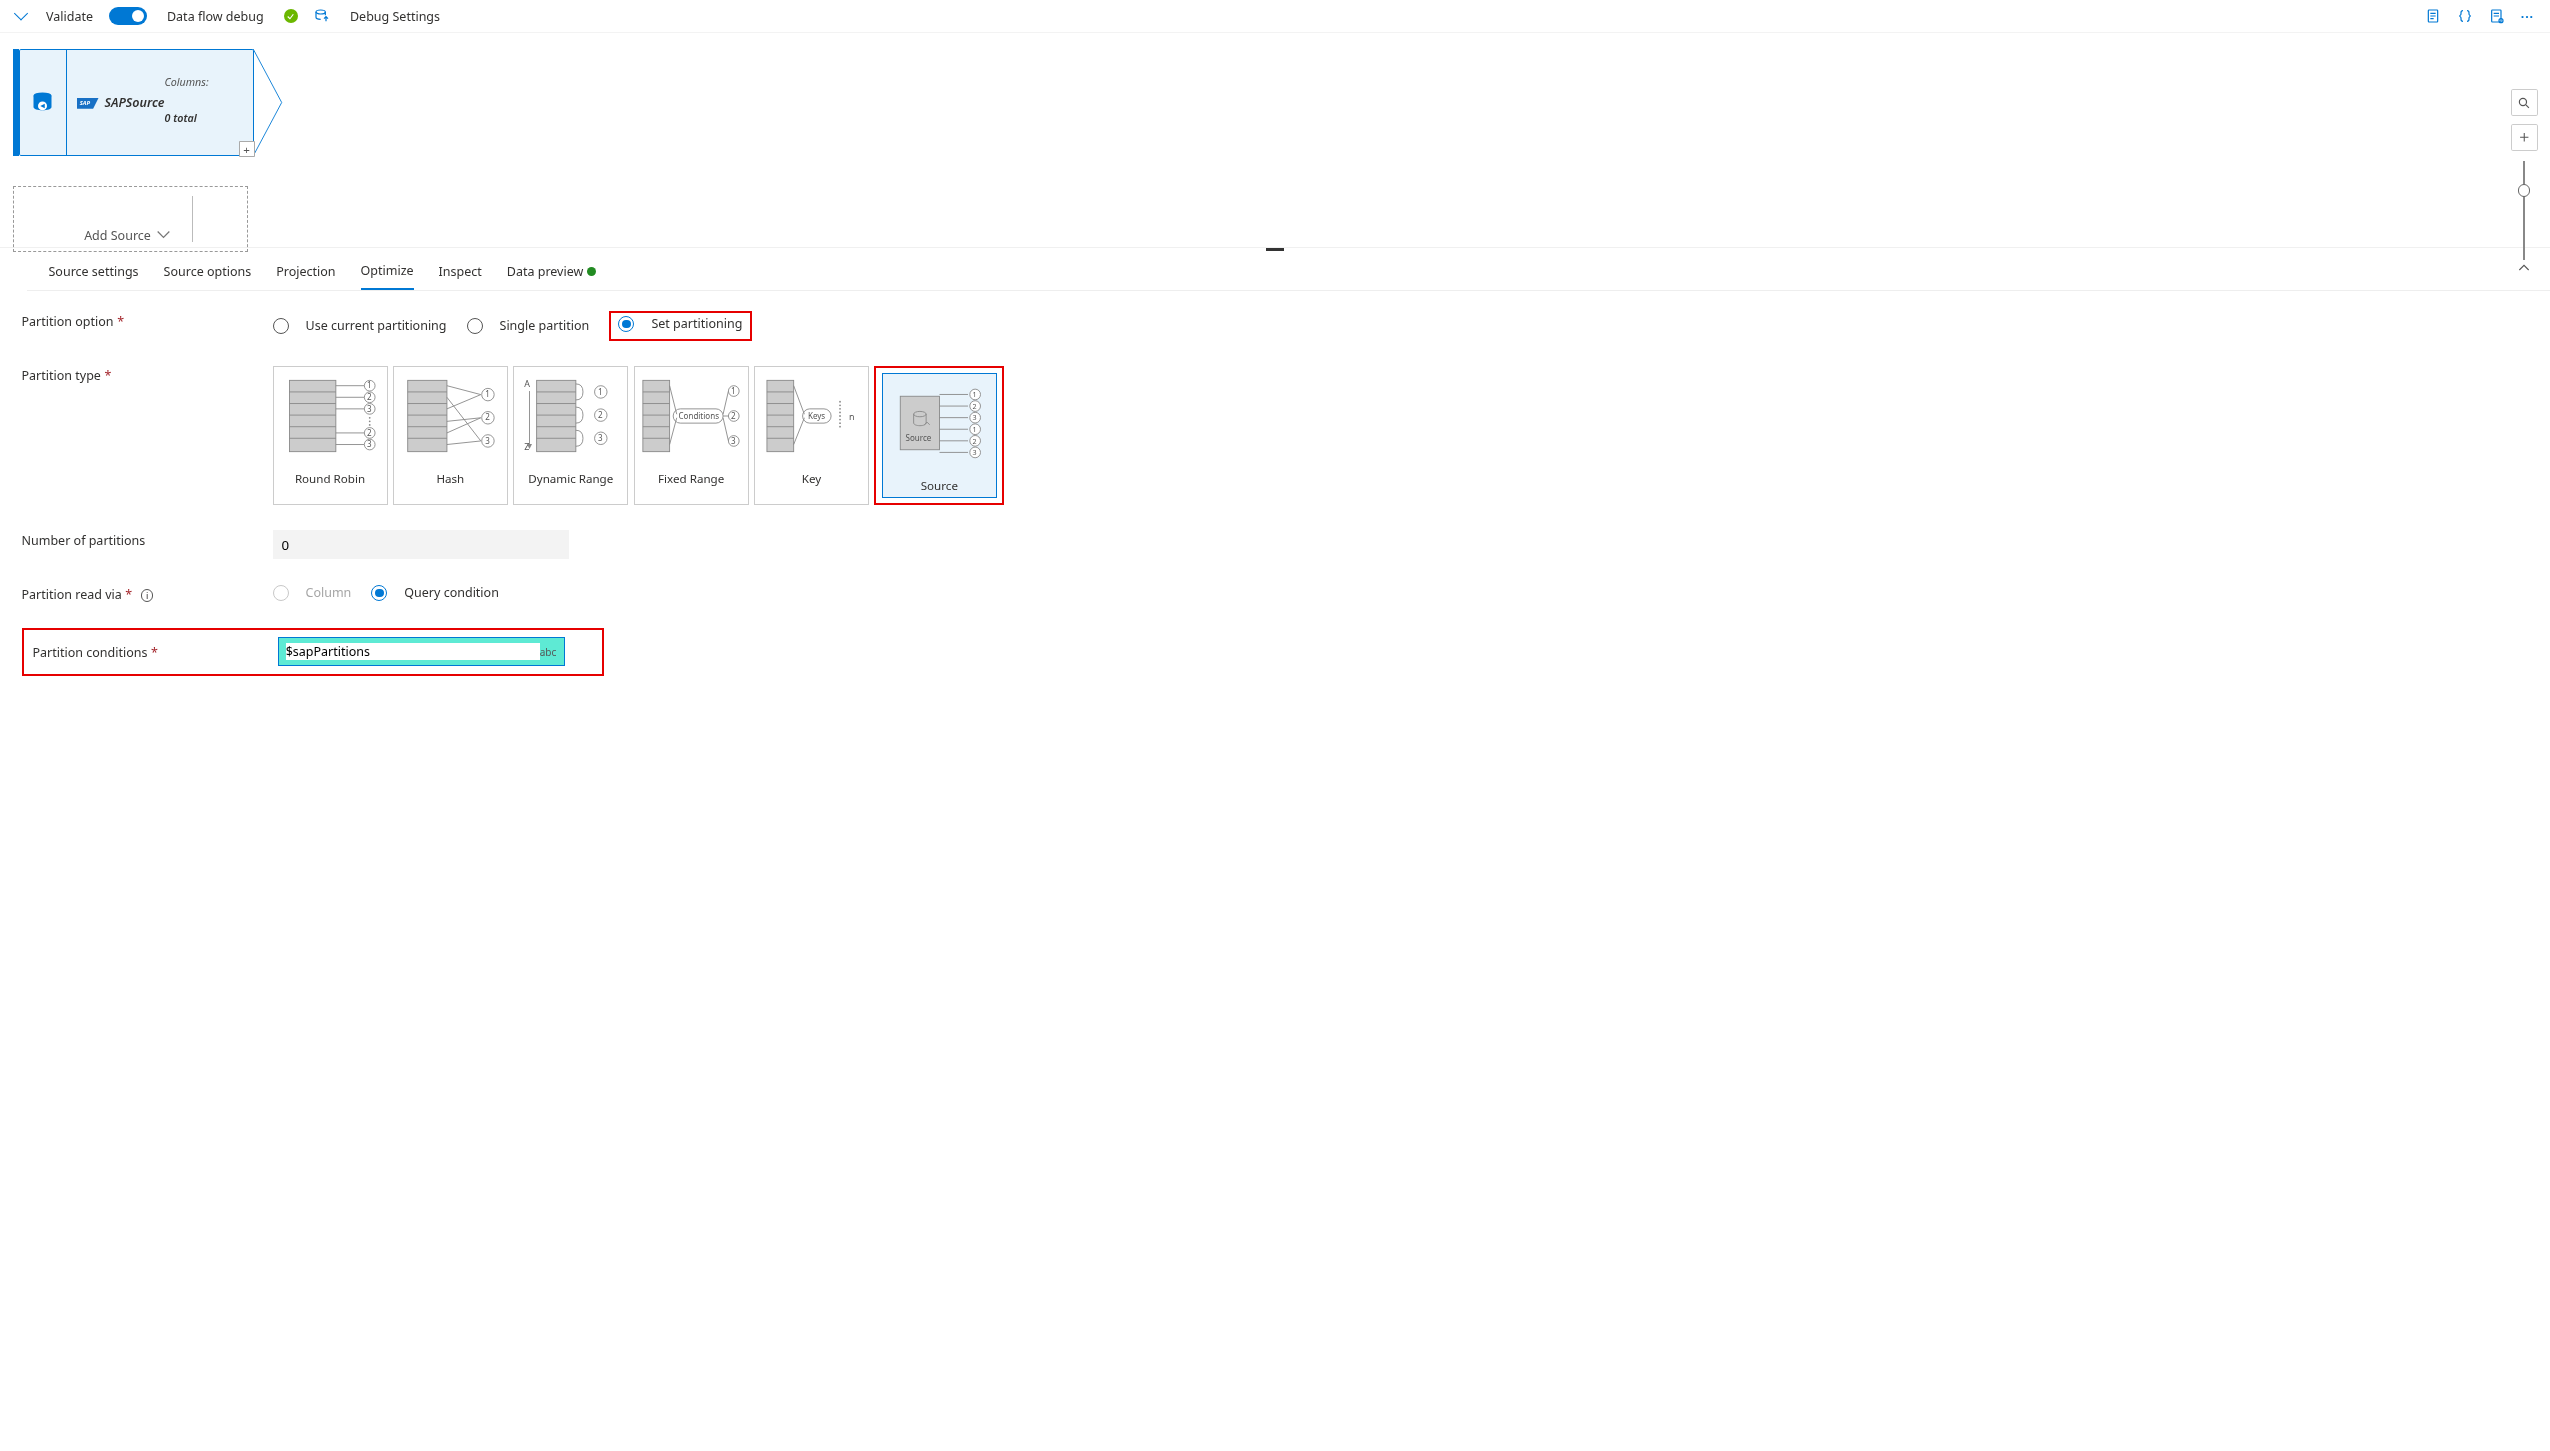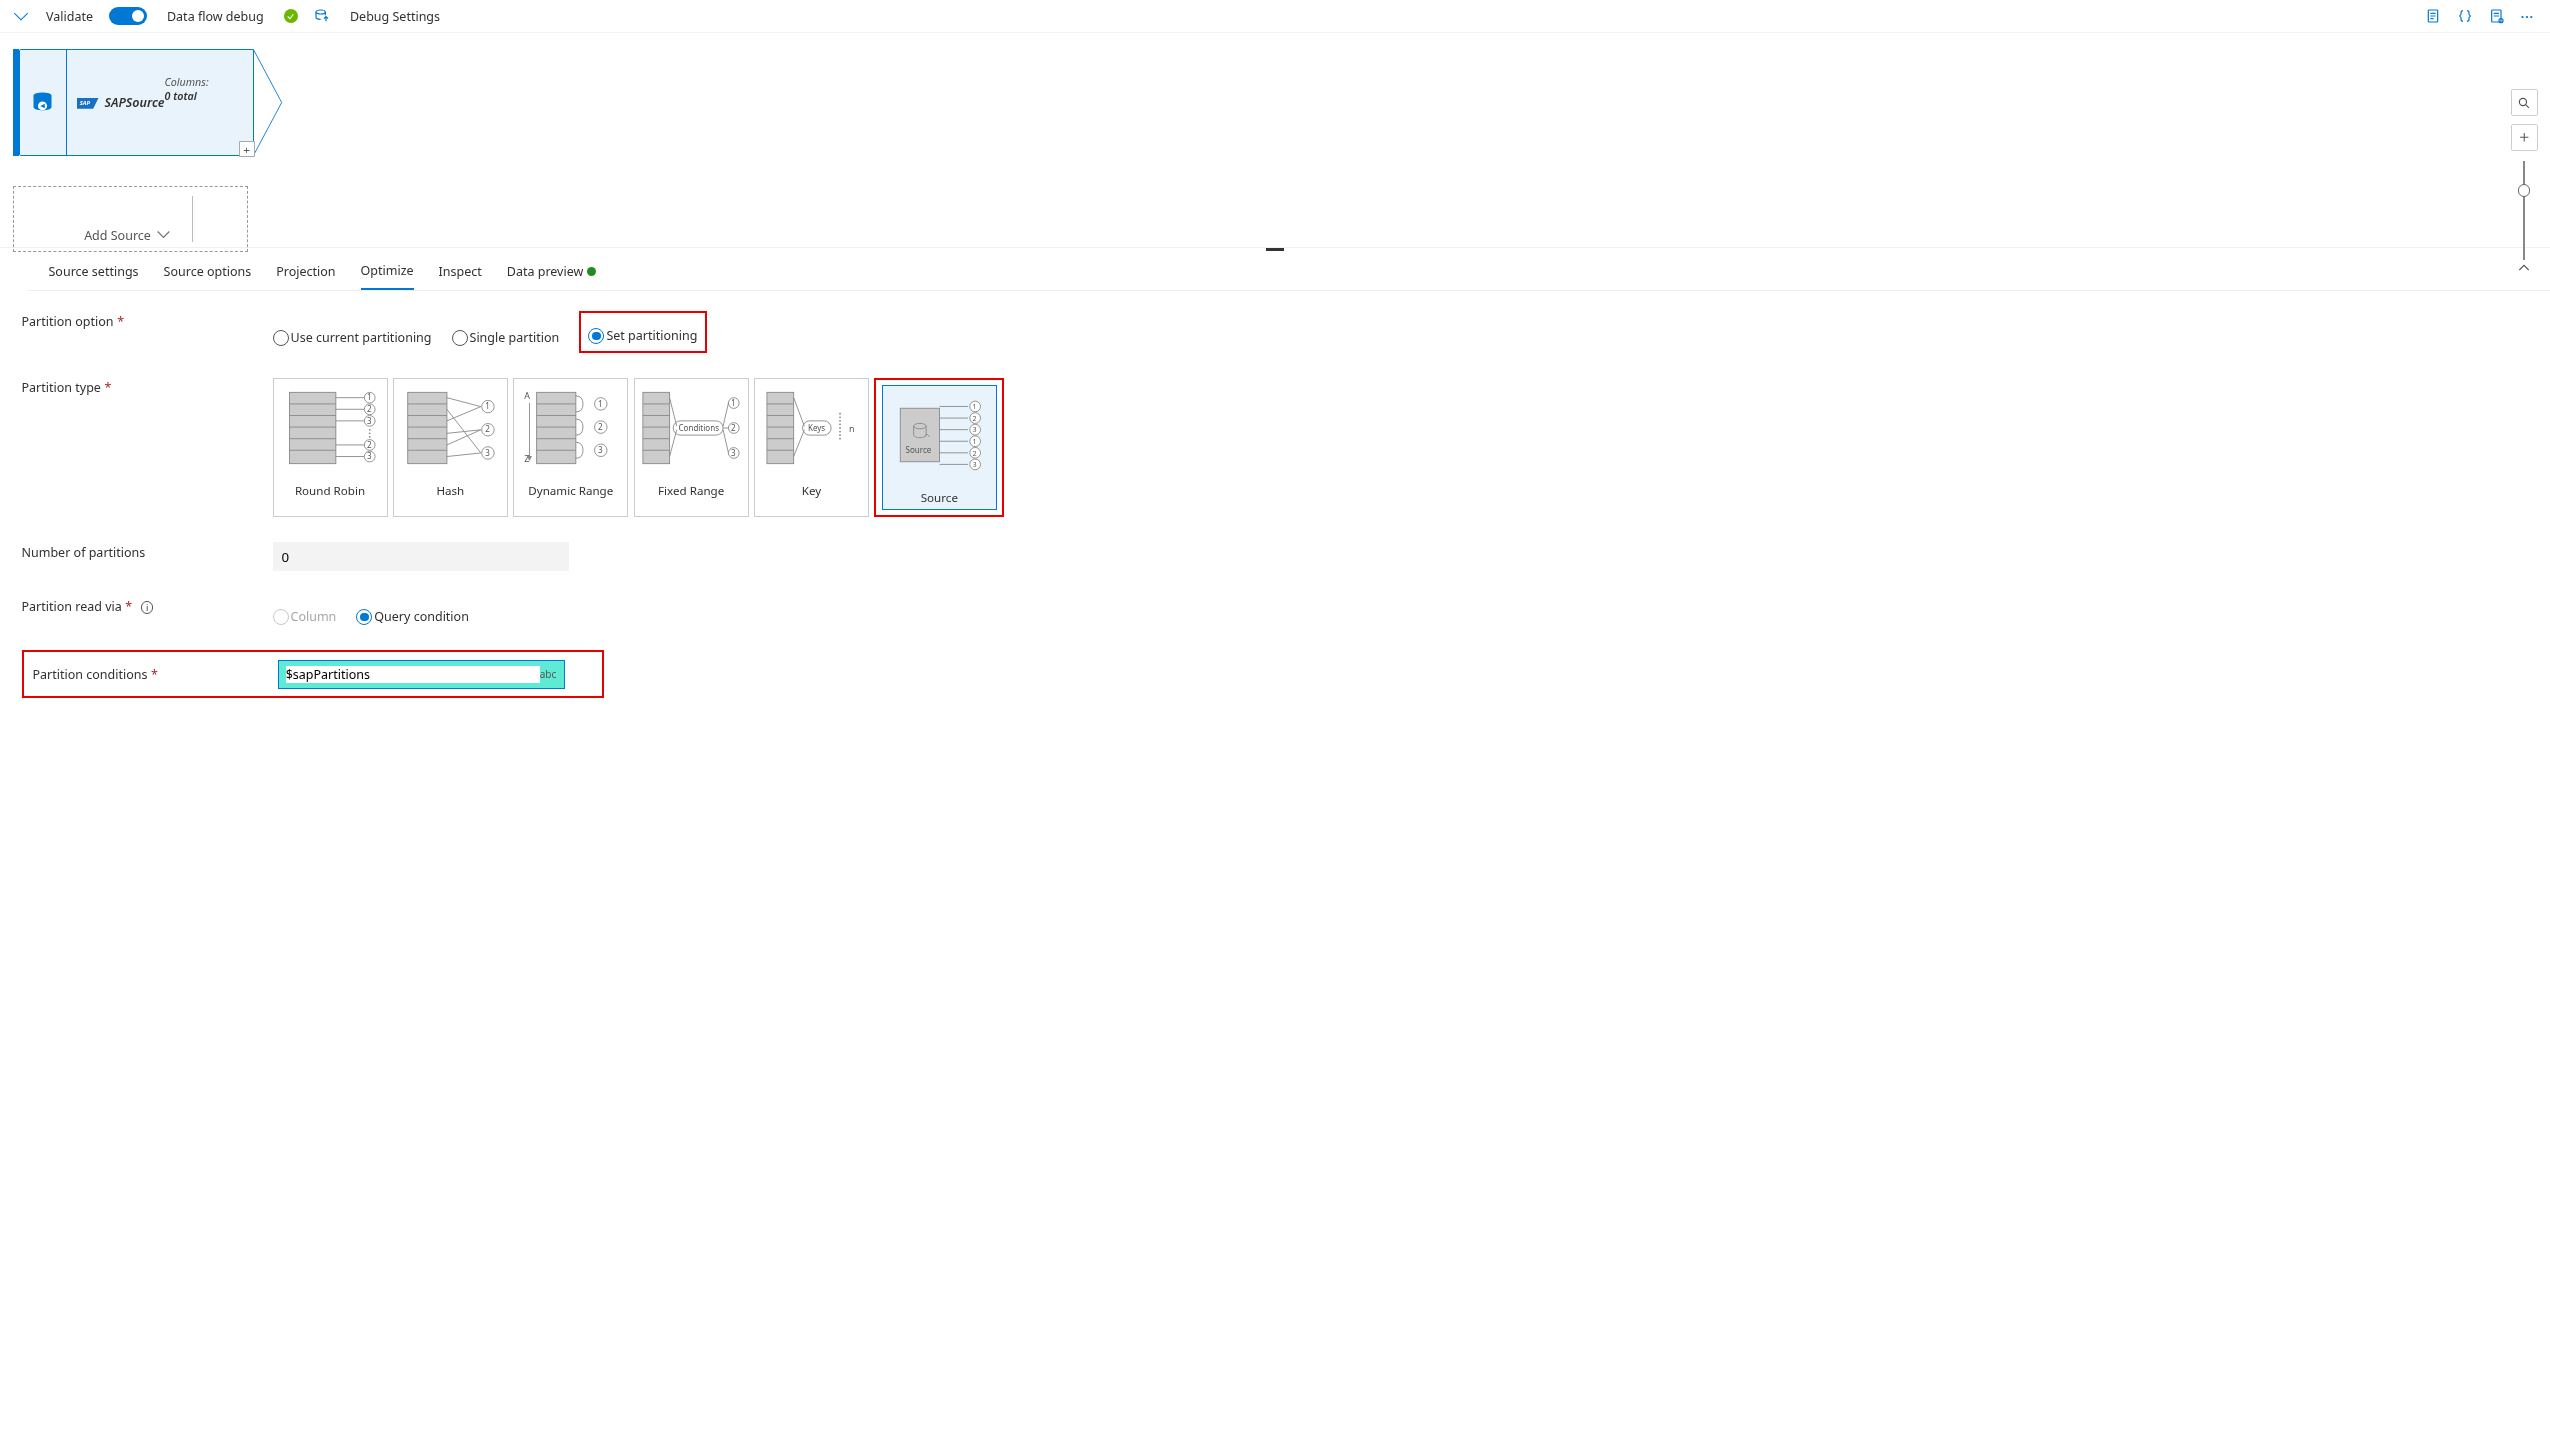--- a/index.html
+++ b/index.html
@@ -21,21 +21,21 @@
   
   .canvas { position: relative; padding: 16px 12.5px 0 12.5px; border-bottom: 0.9px solid #f0f0f0; height: 215px; }
   .node-row { display:flex; align-items:flex-start; gap: 27px; }
   .node { width: 235px; height: 107px; border:0.9px solid #0078d4; border-radius:1.8px; display:flex; background:#e8f3fb; position:relative; }
   .node.sink { background:#fff; border-color:#0078d4; }
   .node .side { width:47px; border-right:0.9px solid #0078d4; display:flex; align-items:center; justify-content:center; }
   .node.sink .side { border-right-color:#0078d4; }
   .node .body { flex:1; padding:9px 10.7px; display:flex; flex-direction:row;font-style:italic; }
   .node-title-row { display:flex; align-items:center; gap:5.4px; font-weight:600; font-size:12.5px; }
   .node-sub { margin-top:16px; color:#555; font-size:10.7px; }
-  .node-sub strong { font-weight:600; color:#323130; display:block; }
+  .node-sub strong { font-weight:600; color:#323130; display:block;margin-top:22px; }
   .node-outer { display:flex; height:107px; }
   .node-outer .cap { width:6.3px; background:#0078d4; }
   .plus-badge { position:absolute; right:-1.8px; bottom:-1.8px; width:16px; height:16px; border:0.9px solid #aaa; background:#fff; color:#555; font-size:11.6px; display:flex; align-items:center; justify-content:center; border-radius:0.9px; }
   .slider-vert { position:absolute; right:12.5px; top:56px; display:flex; flex-direction:column; align-items:center; gap:7.2px; }
   .slider-vert .btn { width:27px; height:27px; border:0.9px solid #ccc; border-radius:1.8px; display:flex; align-items:center; justify-content:center; color:#555; }
   .slider-track { width:1.8px; height:99px; background:#888; position:relative; margin-top:3.6px; }
   .slider-thumb { width:12.5px; height:12.5px; border:1.8px solid #666; border-radius:50%; background:#fff; position:absolute; left:-5.4px; top:23px; }
 
   .add-source { margin-top:30px; width:235px; height:66px; border:0.9px dashed #999; display:flex; align-items:flex-end; justify-content:center; padding-bottom:7.2px; color:#555; position:relative; overflow:hidden; }
   .add-source .chev { font-size:18px; }
@@ -48,21 +48,21 @@
   .tab.active { border-bottom:2.7px solid #0078d4; font-weight:400; }
   .tab-dot { width:9px; height:9px; border-radius:50%; background:#228b22; display:inline-block; margin-left:3.6px; }
   .collapse-chev { position:absolute; right:18px; top:9px; }
 
   
   .panel { padding: 20px 21.5px 27px 21.5px; }
   .row { display:flex; align-items:flex-start; margin-bottom:25px; }
   .row-label { width:251px; padding-top:1.8px; }
   .req { color:#a4262c; margin-left:3.6px; }
   .radios { display:flex; align-items:center; gap:20px; }
-  .radio { display:inline-flex; align-items:center; gap:2px; cursor:pointer;margin-top:12px; }
+  .radio { display:inline-flex; align-items:center; gap:17px; cursor:pointer; }
   .r-circle { width:16px; height:16px; border:0.9px solid #555; border-radius:50%; display:inline-block; position:relative; }
   .r-circle.on { border-color:#0078d4; }
   .r-circle.on::after { content:""; position:absolute; inset:2.7px; background:#0078d4; border-radius:50%; }
   .r-circle.disabled { border-color:#c8c8c8; }
   .hl-red { border:2.7px solid #e60000; padding:2.7px 7.2px; }
   .ptype-list { display:flex; gap:5.4px; }
   .ptype { width:115px; border:0.9px solid #ccc; padding:5.4px 3.6px 3.6px 3.6px; text-align:center; cursor:pointer; background:#fff; }
   .ptype .diagram { height:88px; display:flex; align-items:center; justify-content:center; }
   .ptype .cap-label { font-size:11.6px; margin-top:11px; }
   .ptype.selected { border:1.8px solid #0078d4; background:#e8f3fb; }

